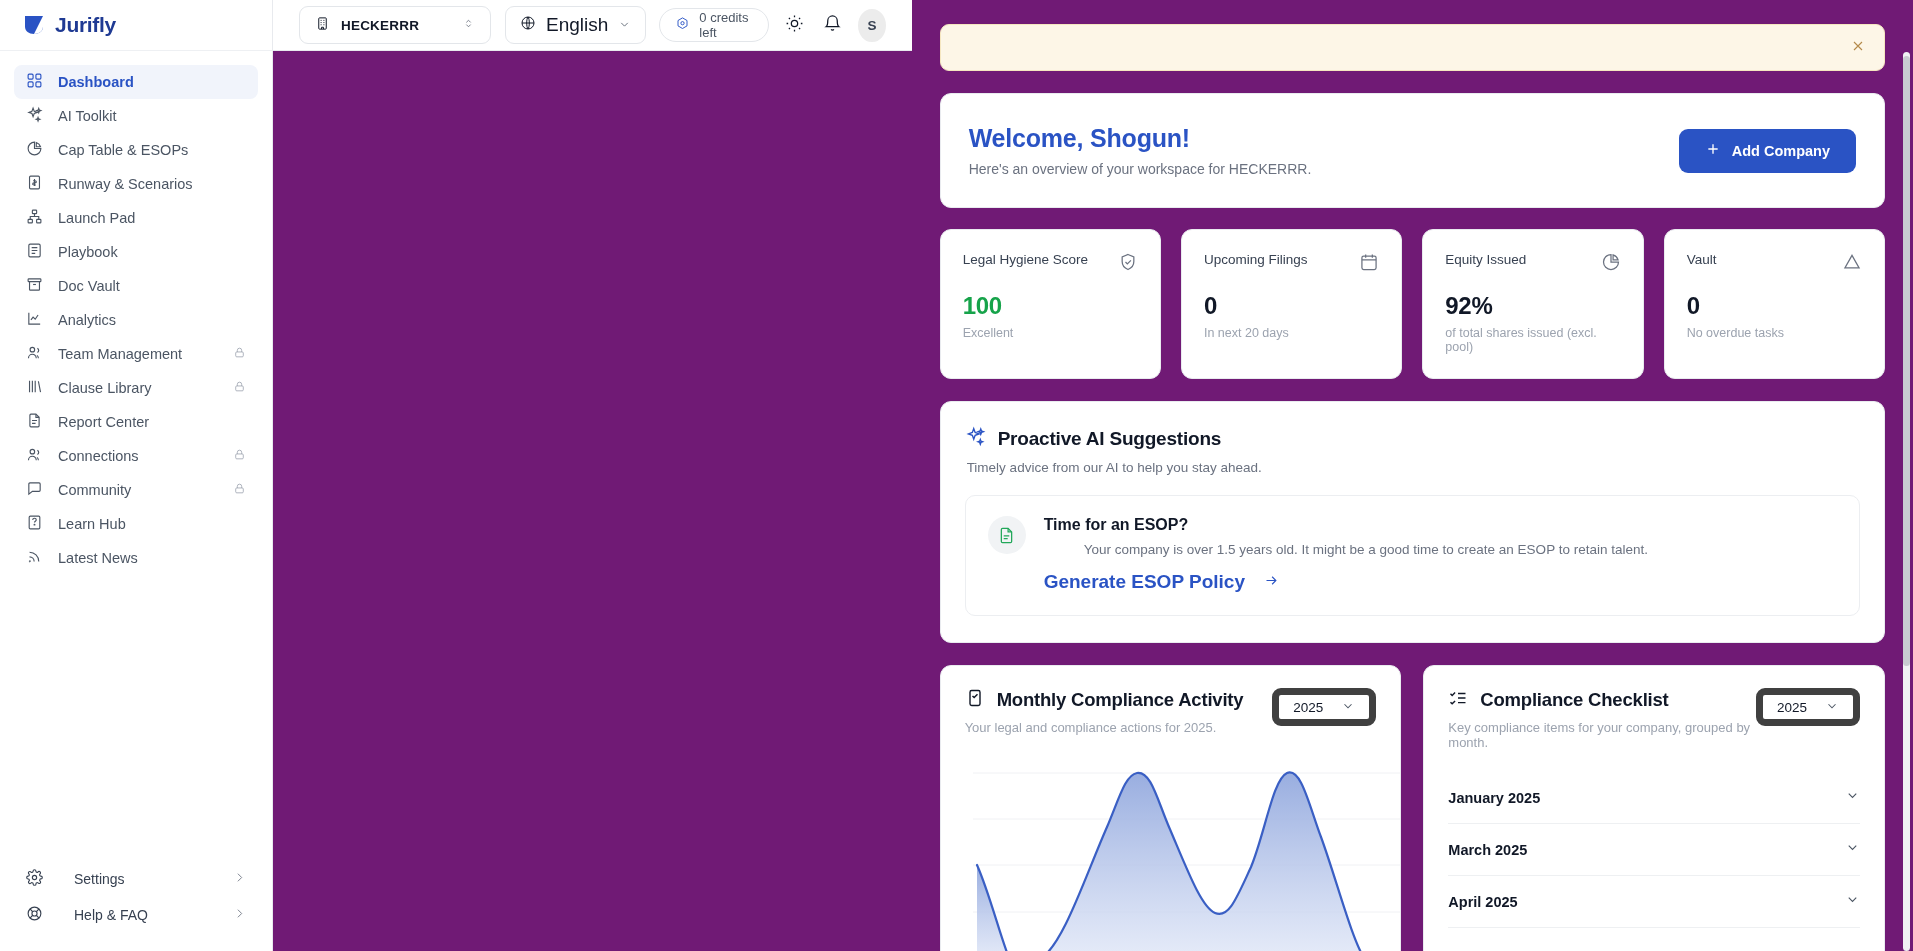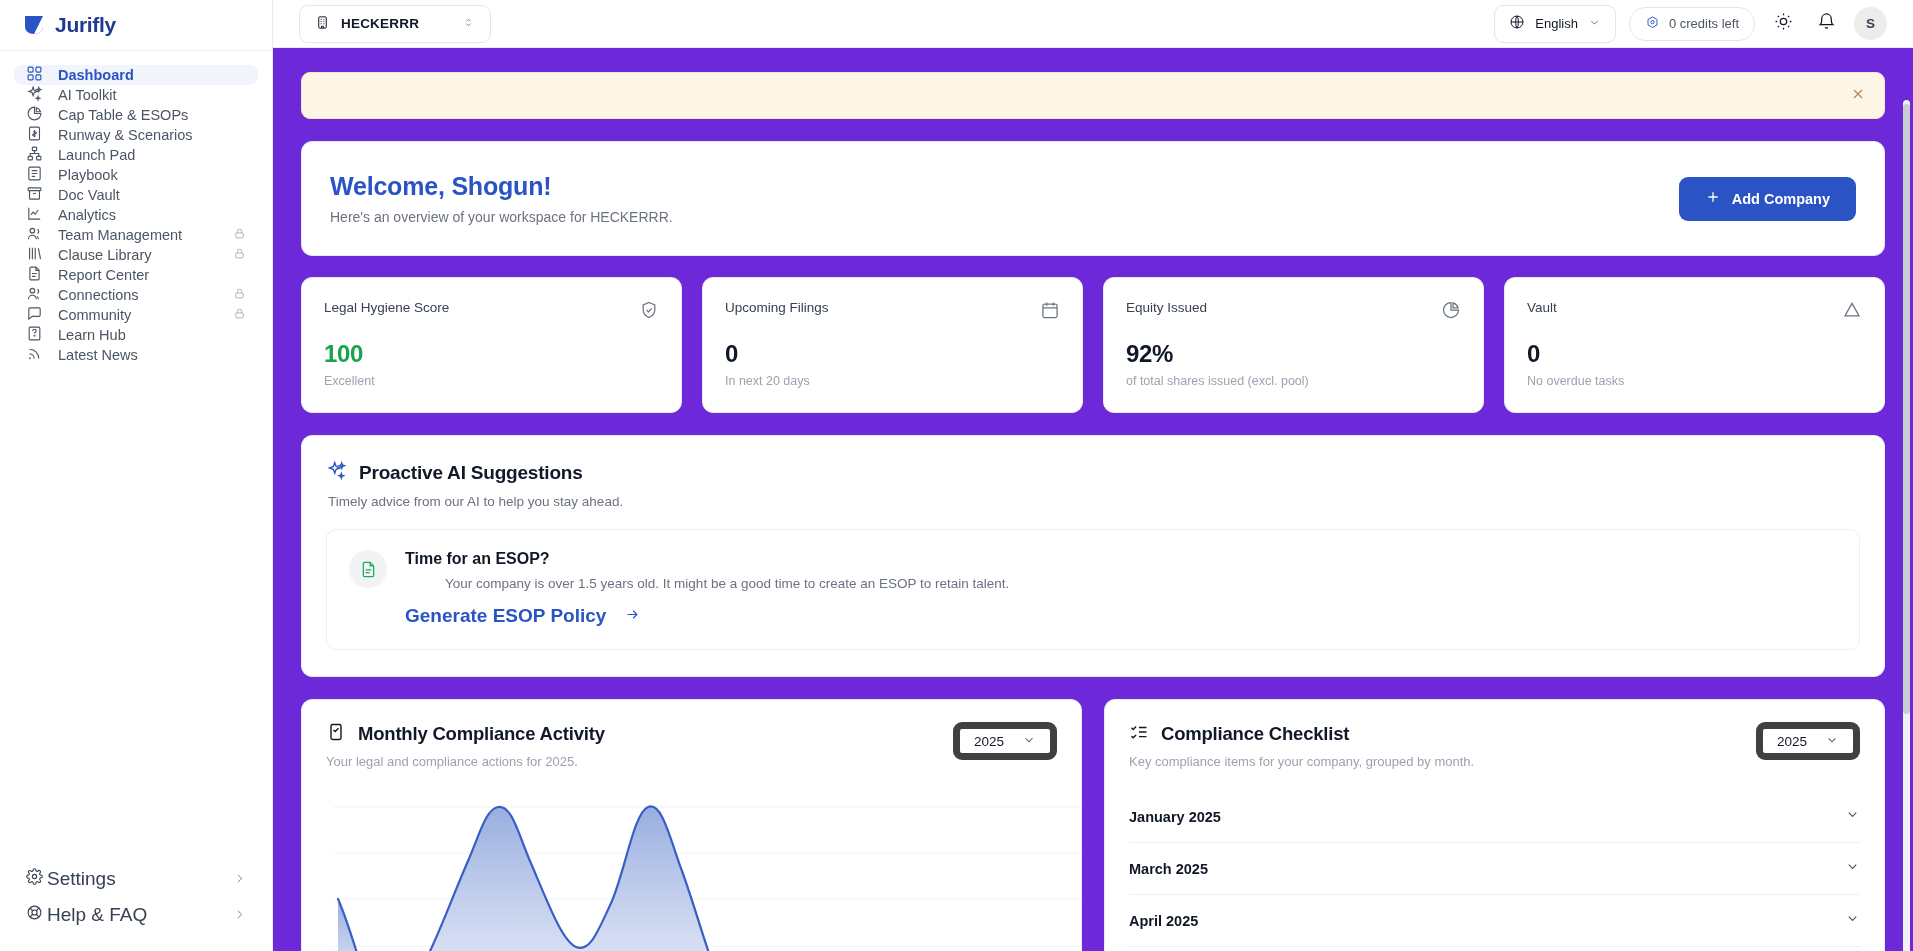--- a/index.html
+++ b/index.html
@@ -26,63 +26,63 @@
     border-bottom: 1px solid #eef0f3;
   }
   .brand-mark { width: 24px; height: 24px; flex: 0 0 24px; }
   .brand-name {
     font-size: 21px; font-weight: 700; color: #1f3a93;
     letter-spacing: -0.3px;
   }
   .nav { padding: 14px 14px 0 14px; flex: 1 1 auto; overflow: hidden; }
   .nav-item {
     display: flex; align-items: center; gap: 15px;
-    height: 20px; padding: 0 12px; margin-bottom: 0px;
+    height: 34px; padding: 0 12px; margin-bottom: 0px;
     border-radius: 8px; cursor: pointer;
     font-size: 14.5px; color: #4b5563;
     position: relative;
   }
   .nav-item .nav-label { flex: 1 1 auto; }
   .nav-item.active { background: #f1f4fb; color: #2a53c4; font-weight: 600; }
   .nav-item.active svg { stroke: #2a53c4; }
   .nav-item svg { width: 17px; height: 17px; flex: 0 0 17px; stroke: #4b5563; fill: none; stroke-width: 1.6; }
   .lock-icon svg { width: 13px; height: 13px; flex: 0 0 13px; stroke: #9ca3af; stroke-width: 1.5; }
 
   .sidebar-foot { padding: 0 14px 18px 14px; }
   .foot-item {
-    display: flex; align-items: center; gap: 4px;
+    display: flex; align-items: center; gap: 31px;
     height: 36px; padding: 0 12px; border-radius: 8px;
-    font-size: 19px; color: #374151; cursor: pointer;
+    font-size: 14px; color: #374151; cursor: pointer;
   }
   .foot-item svg { width: 17px; height: 17px; flex:0 0 17px; stroke: #374151; fill: none; stroke-width: 1.6; }
   .foot-item .chev { margin-left: auto; }
   .foot-item .chev svg { width: 13px; height: 13px; flex:0 0 13px; stroke: #6b7280; }
 
   
-  .main { flex: 1 1 auto; height: 951px; display: flex; flex-direction: column; background: #6d28d9; position: relative; }
+  .main { flex: 1 1 auto; height: 951px; display: flex; background: #701a75; position: relative; }
 
   .topbar {
     height: 51px; background: #ffffff; border-bottom: 1px solid #e8eaee;
     display: flex; align-items: center; padding: 0 26px; gap: 14px;
   }
   .company-select {
     display: flex; align-items: center; gap: 11px;
     height: 38px; padding: 0 15px; min-width: 192px;
     border: 1px solid #e3e6ea; border-radius: 9px; background: #fff;
     font-size: 13.5px; font-weight: 600; color: #111827; cursor: pointer;
   }
   .company-select .sel-name { flex: 1 1 auto; letter-spacing: 0.2px; }
   .company-select svg { width: 15px; height: 15px; flex:0 0 15px; stroke: #111827; fill:none; stroke-width:1.6; }
   .company-select .updown svg { width: 13px; height: 13px; flex:0 0 13px; stroke: #6b7280; }
 
   .topbar-right { margin-left: auto; display: flex; align-items: center; gap: 13px; }
   .lang-pill {
     display: flex; align-items: center; gap: 10px;
     height: 38px; padding: 0 14px; border: 1px solid #e3e6ea;
-    border-radius: 9px; background: #fff; font-size: 13px; color: #111827; cursor: pointer;
+    border-radius: 9px; background: #fff; font-size: 19px; color: #111827; cursor: pointer;
   }
   .lang-pill svg { width: 16px; height: 16px; flex:0 0 16px; stroke:#111827; fill:none; stroke-width:1.5; }
   .lang-pill .chev svg { width: 13px; height: 13px; flex:0 0 13px; stroke:#4b5563; }
   .credits-pill {
     display: flex; align-items: center; gap: 9px;
     height: 34px; padding: 0 15px; border: 1px solid #e3e6ea;
     border-radius: 17px; background: #fff; font-size: 13px; color: #4b5563; cursor: pointer;
   }
   .credits-pill svg { width: 15px; height: 15px; flex:0 0 15px; stroke:#2a53c4; fill:none; stroke-width:1.5; }
   .icon-btn { width: 30px; height: 30px; display:flex; align-items:center; justify-content:center; cursor:pointer; }

